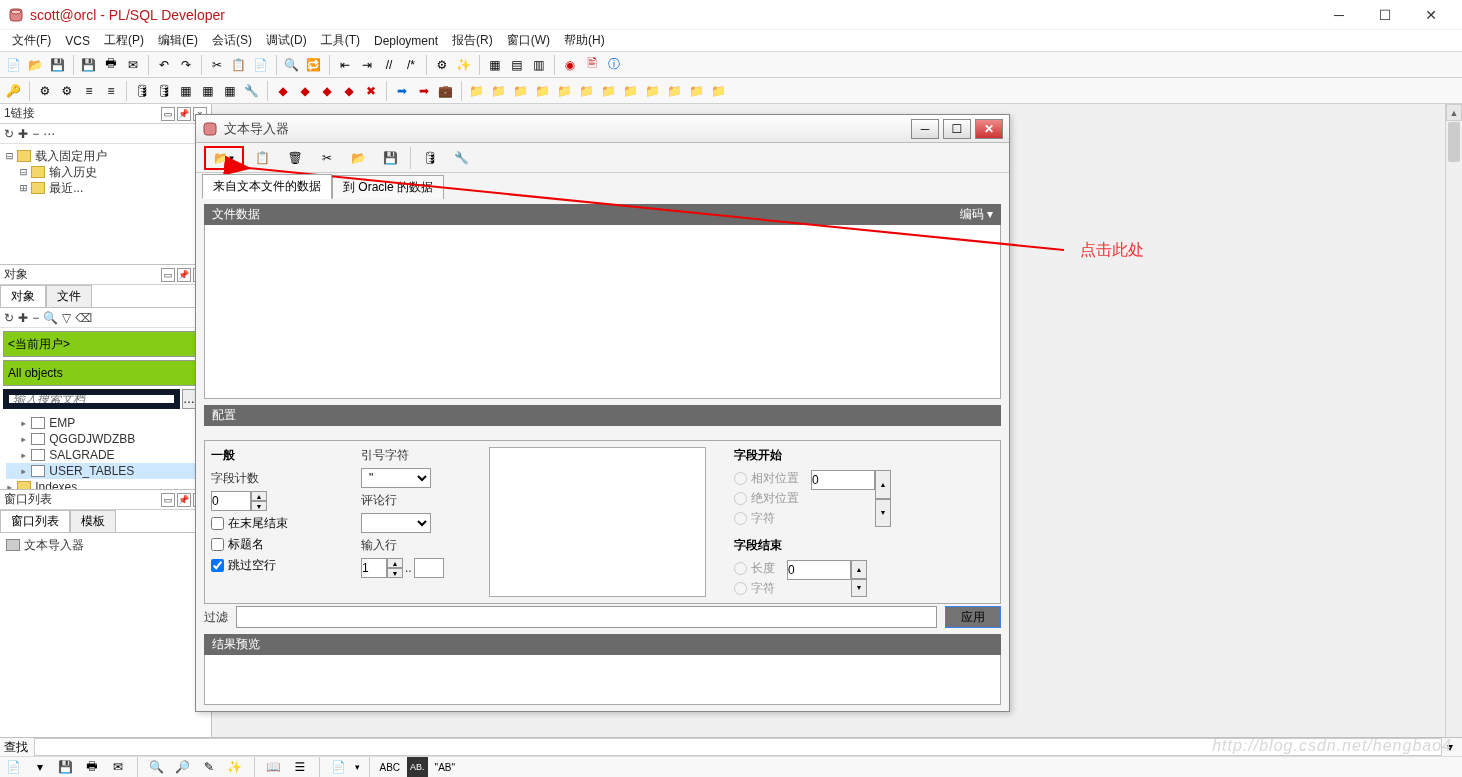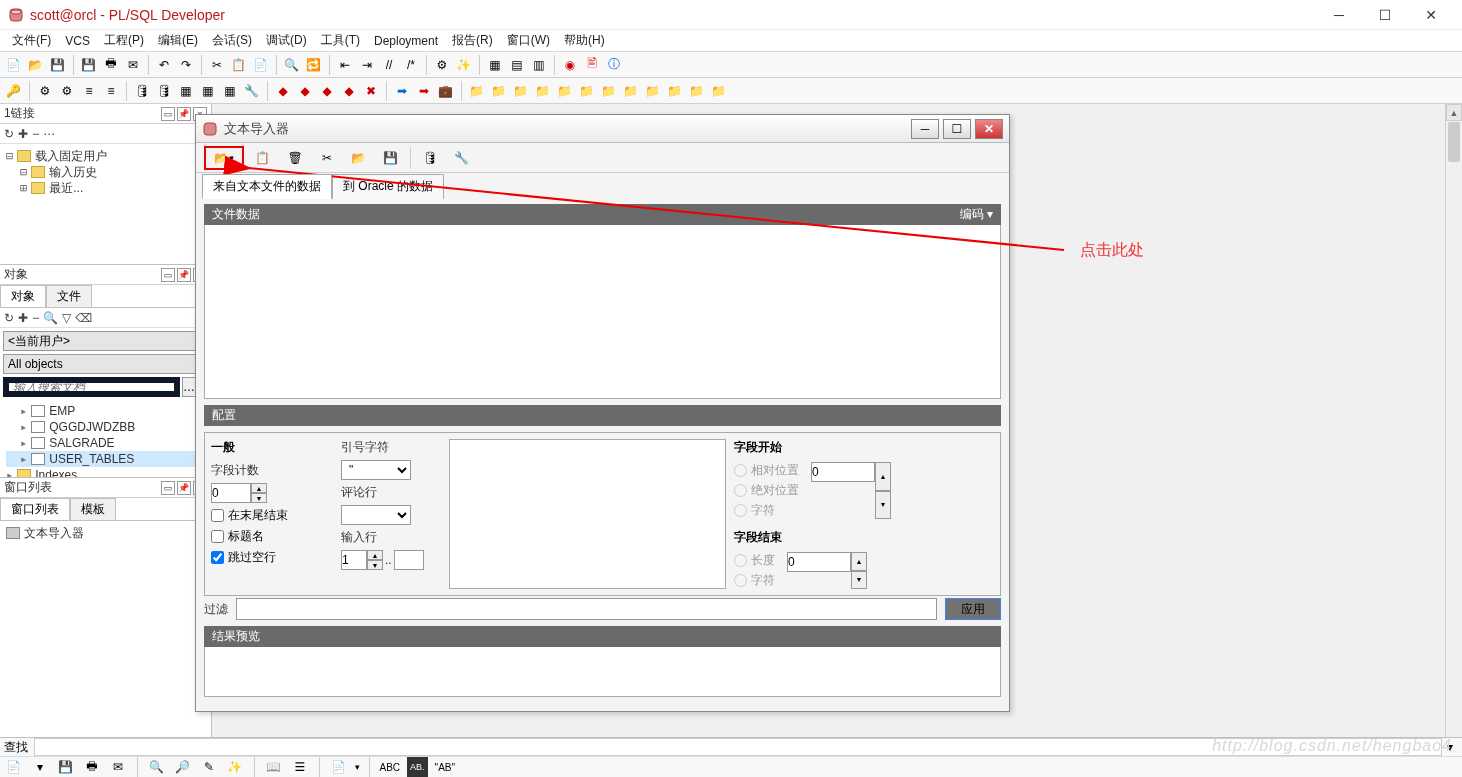--- a/index.html
+++ b/index.html
@@ -23,48 +23,48 @@
   .mini-toolbar { height: 20px; display: flex; align-items: center; gap: 4px; padding: 0 4px; border-bottom: 1px solid #e0e0e0; font-size: 12px; color: #444; }
   .tree { padding: 4px 6px; font-size: 12px; color: #333; }
   .tree .node { display: flex; align-items: center; height: 16px; gap: 4px; }
   .tree .fold { color: #777; font-family: monospace; }
   .tree .ficon { width: 14px; height: 12px; background: #f5d66b; border: 1px solid #caa93a; }
   .tree .ticon { width: 14px; height: 12px; background: linear-gradient(to bottom,#fff 50%,#fff 50%),repeating-linear-gradient(to bottom,#999 0,#999 1px,#fff 1px,#fff 3px); border:1px solid #888;}
   .tree .node.sel { background: #cde8ff; }
   .objtabs { display: flex; border-bottom: 1px solid #c0c0c0; }
   .objtabs .t { padding: 2px 10px; border: 1px solid #c0c0c0; border-bottom: none; background: #f0f0f0; font-size: 12px; }
   .objtabs .t.active { background: #fff; }
-  .combo { height: 20px; border: 1px solid #999; background: #e5e5e5; display: flex; align-items: center; padding: 0 4px; margin: 3px; font-size: 12px; }
+  .combo { height: 20px; border: 1px solid #999; background: #84cc16; display: flex; align-items: center; padding: 12px 4px; margin: 3px; font-size: 12px; }
   .combo .arrow { margin-left: auto; font-size: 10px; color: #555; }
   .searchrow { display: flex; margin: 2px 3px; gap: 2px; }
   .searchrow input { flex: 1; border: 6px solid #0f172a; height: 20px; padding: 0 4px; font-style: italic; color: #8b5cf6; }
   .searchrow .sb { width: 20px; height: 20px; border: 1px solid #999; background: #eee; display: flex; align-items: center; justify-content: center; }
   .rightarea { flex: 1; background: #f0f0f0; position: relative; }
   .scrollbar-v { position: absolute; right: 0; top: 0; bottom: 0; width: 17px; background: #f0f0f0; border-left: 1px solid #d0d0d0; }
   .scrollbar-v .arrow { height: 17px; background: #e8e8e8; border: 1px solid #ccc; display: flex; align-items: center; justify-content: center; font-size: 9px; color: #666; }
   .scrollbar-v .thumb { position: absolute; left: 2px; right: 2px; top: 18px; height: 40px; background: #ccc; border-radius: 2px; }
   .mdi-child { position: absolute; left: 195px; top: 114px; width: 815px; height: 598px; background: #f4f4f4; border: 1px solid #888; box-shadow: 2px 2px 6px rgba(0,0,0,0.2); }
   .mdi-titlebar { height: 28px; background: linear-gradient(to bottom,#fff,#eaeaea); border-bottom: 1px solid #bbb; display: flex; align-items: center; padding: 0 6px; }
   .mdi-titlebar .t { flex: 1; font-size: 13px; color: #444; }
   .mdi-titlebar .icon { width: 16px; height: 16px; margin-right: 6px; }
   .mdi-winbtns { display: flex; gap: 4px; }
   .mdi-winbtns .b { width: 28px; height: 20px; border: 1px solid #888; background: linear-gradient(#fff,#ddd); display: flex; align-items: center; justify-content: center; font-size: 12px; }
   .mdi-winbtns .b.close { background: linear-gradient(#e88,#c33); color: #fff; font-weight: bold; }
   .mdi-toolbar { height: 30px; display: flex; align-items: center; padding: 2px 8px; gap: 6px; border-bottom: 1px solid #ccc; background:#f4f4f4; }
   .mdi-toolbar .btn { width: 26px; height: 24px; display: flex; align-items: center; justify-content: center; border:1px solid transparent; }
   .mdi-toolbar .btn.first { border: 2px solid #e00; padding: 0 4px; width: 40px; }
   .mdi-toolbar .sep { width: 1px; height: 22px; background: #ccc; }
-  .mdi-tabs { display: flex; padding: 0 6px; background:#f4f4f4; }
+  .mdi-tabs { display: flex; padding: 0 6px; background:#f4f4f4;align-items:center; }
   .mdi-tabs .tab { padding: 3px 10px; border: 1px solid #aaa; border-bottom: none; background: #f8f8f8; font-size: 12px; position: relative; top: 1px; }
   .mdi-tabs .tab.active { background: #fff; border-bottom:1px solid #fff; z-index:2;}
   .mdi-body { padding: 6px 8px; background:#f4f4f4; }
   .section-head { background: #6a6a6a; color: #fff; padding: 2px 8px; font-size: 12px; display:flex; align-items:center; }
   .section-head .r { margin-left:auto; }
   .filebox { height: 174px; background: #fff; border: 1px solid #aaa; border-top:none; }
-  .config-group { border: 1px solid #aaa; padding: 6px; margin-top: 6px; display: flex; gap: 8px; background:#f4f4f4; }
+  .config-group { border: 1px solid #aaa; padding: 6px; margin-top: 14px; display: flex; gap: 28px; background:#f4f4f4; }
   .config-col { display: flex; flex-direction: column; gap: 4px; }
   .config-col.col1 { width: 122px; }
   .config-col.col2 { width: 100px; }
   .config-col.preview { flex: 1; border:1px solid #aaa; background:#fff; min-height:140px; }
   .config-col.col3 { width: 260px; }
   .lbl { font-size: 12px; color: #333; }
   .lbl.gray { color:#999; }
   .hdr { font-weight: bold; font-size: 12px; margin-bottom:2px;}
   select, input[type=text].sm { height: 20px; border: 1px solid #999; background: #fff; font-size: 12px; padding: 0 3px; }
   .spin { display: flex; }

